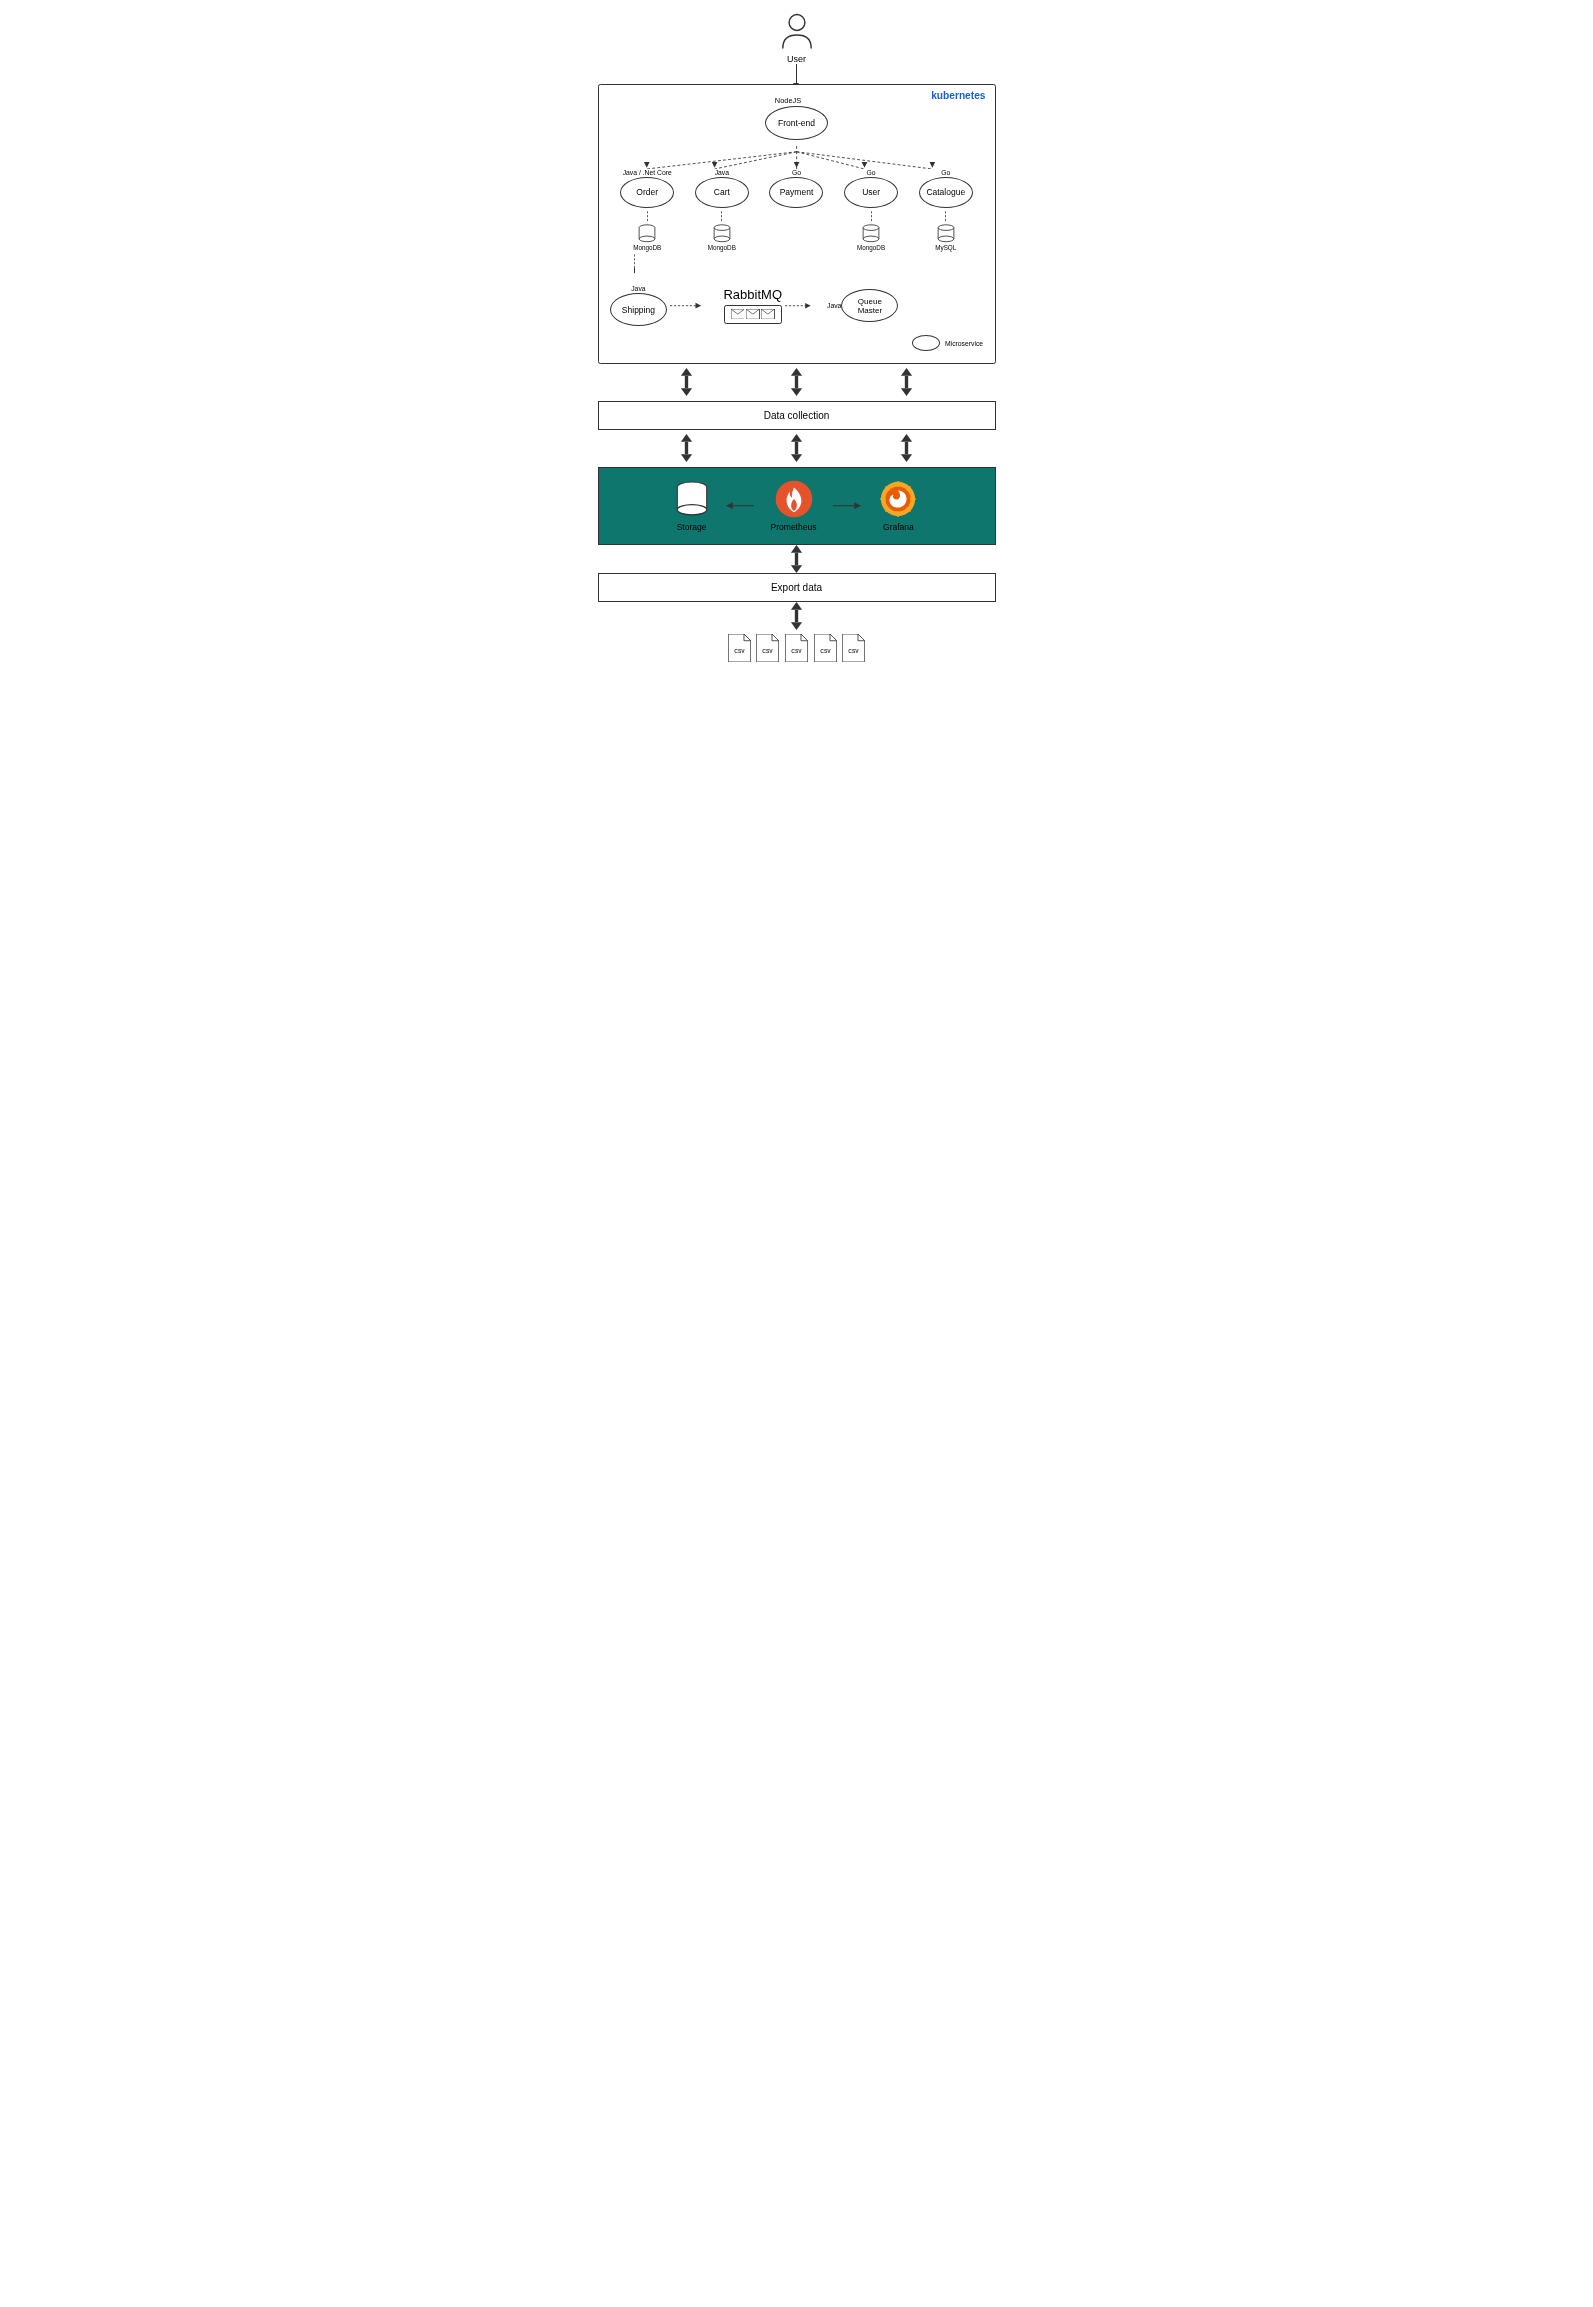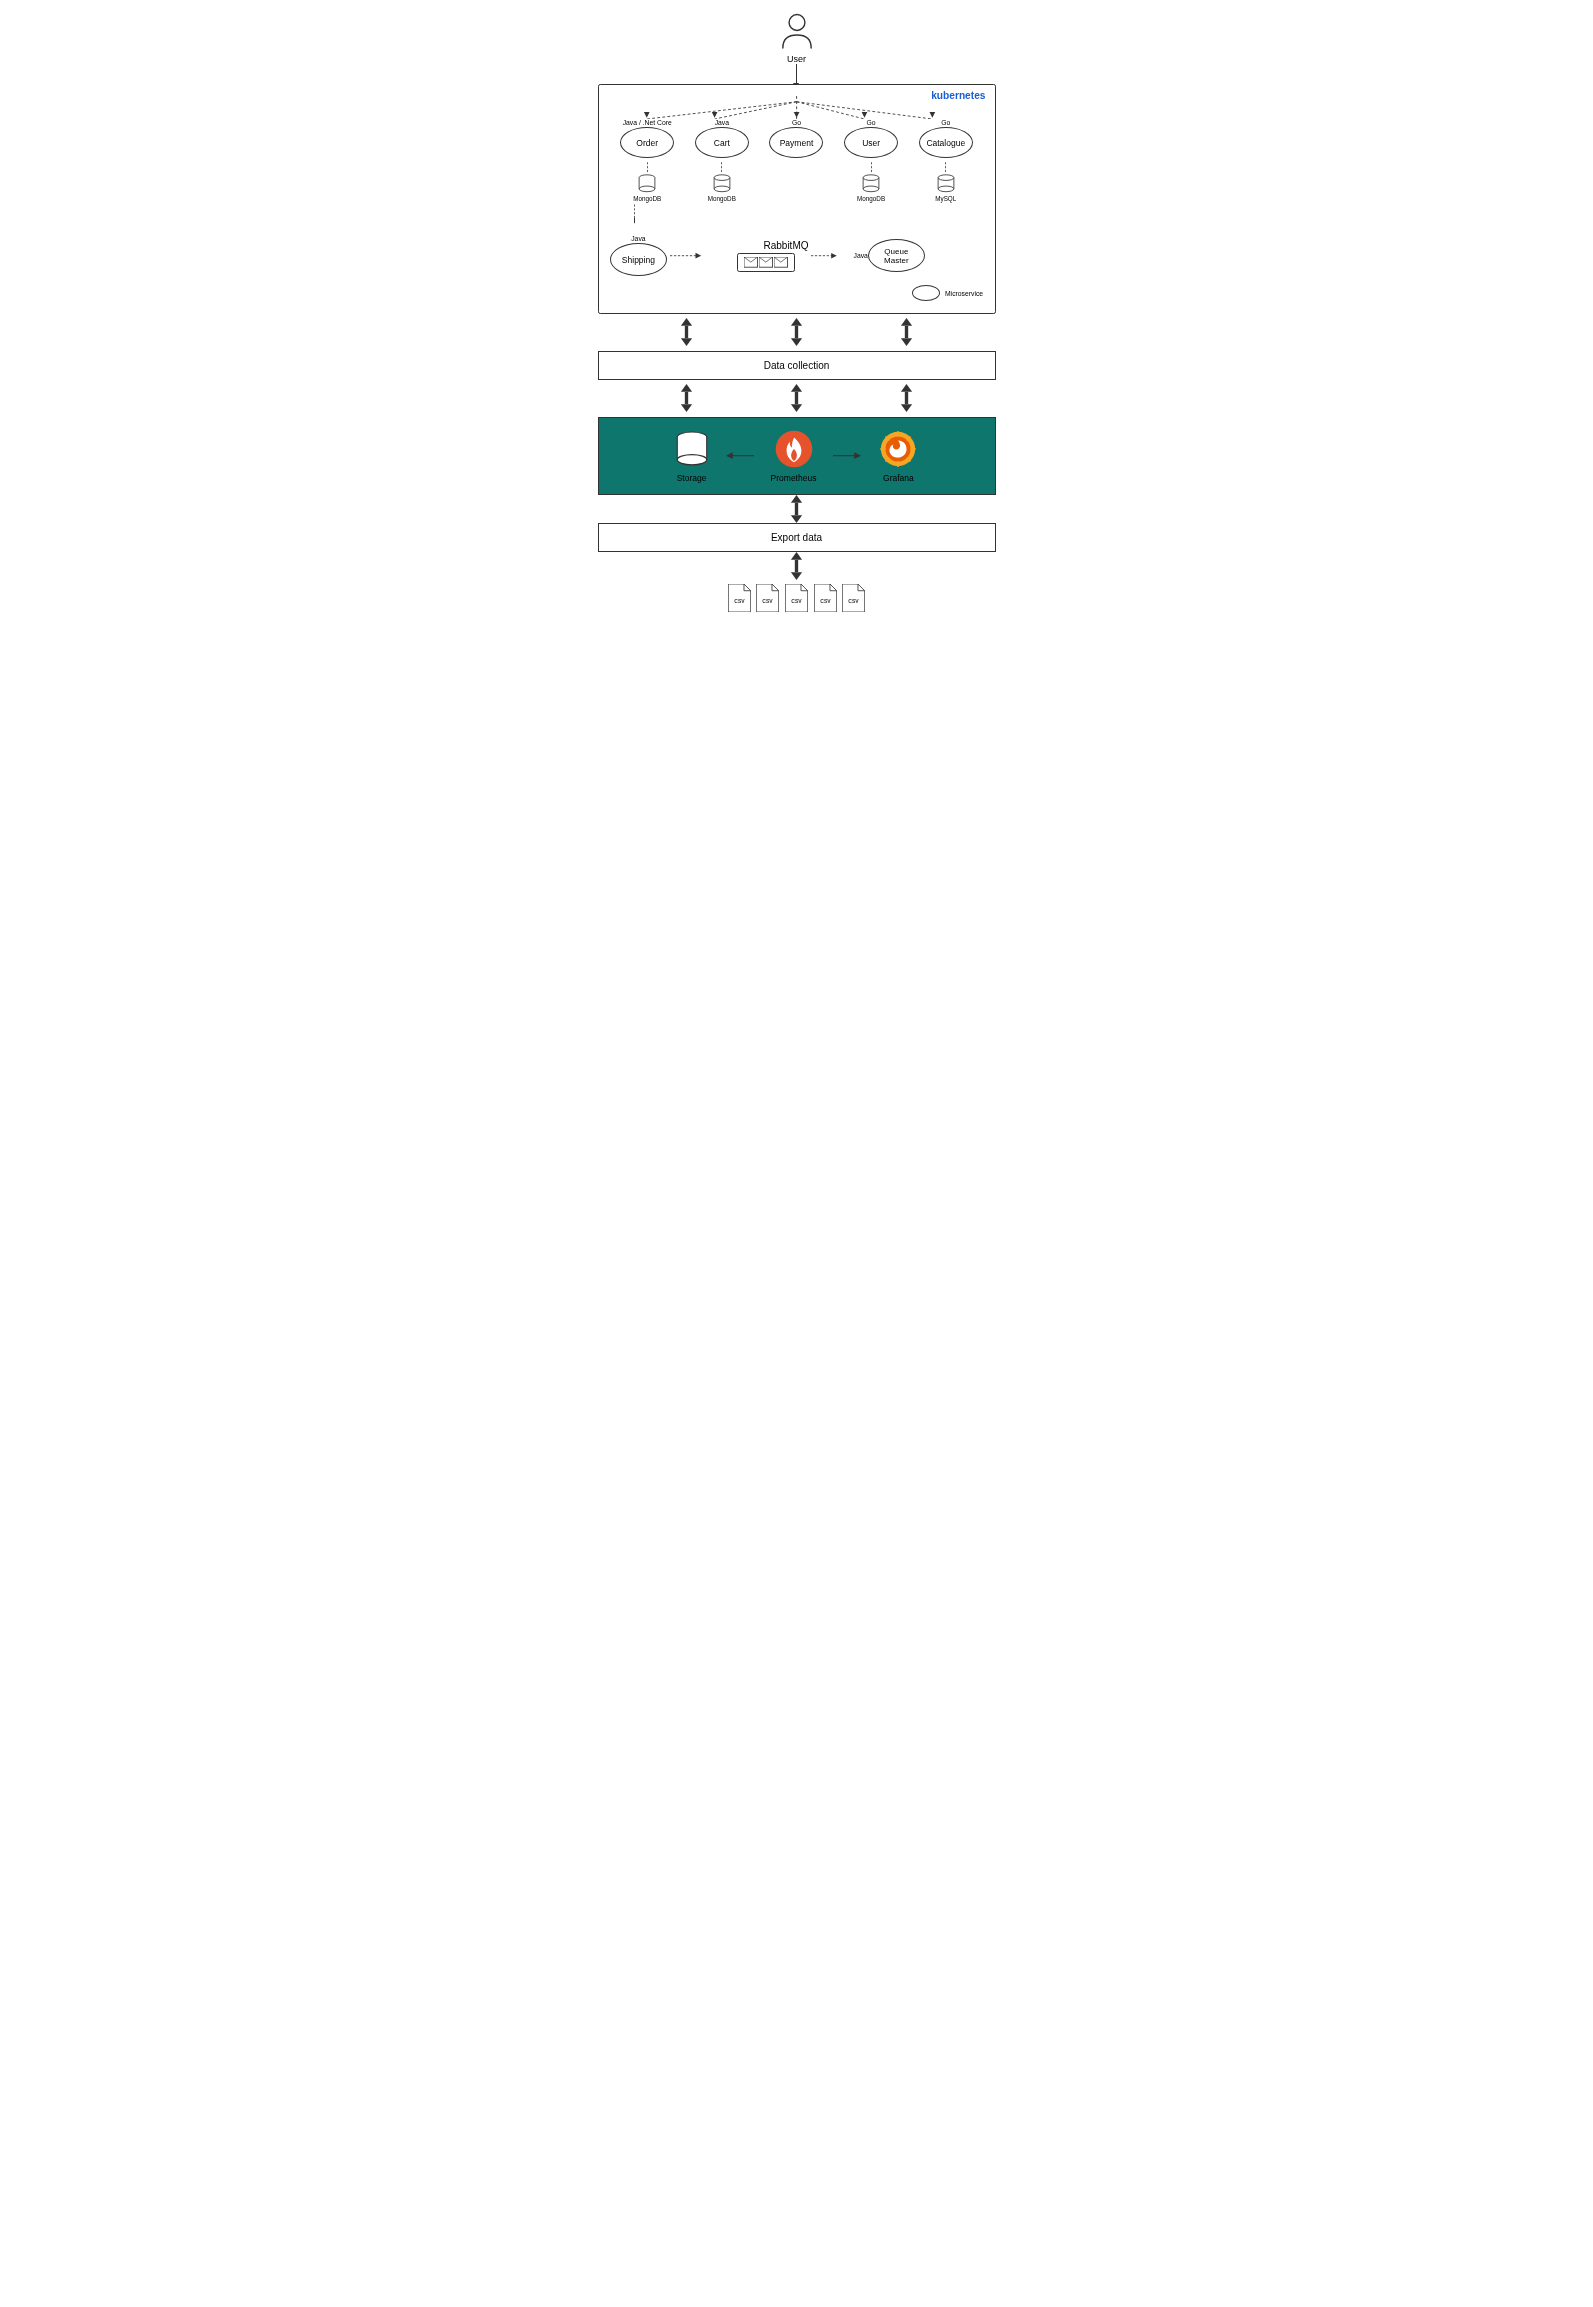--- a/index.html
+++ b/index.html
@@ -149,23 +149,22 @@
       width: 57px;
       height: 33px;
     }
     .rabbitmq-section {
       display: flex;
       flex-direction: column;
       align-items: center;
       margin-left: 17px;
     }
     .rabbitmq-label {
-      font-size: 10px;
+      font-size: 13px;
       margin-bottom: 2.3px;
-      margin-left: 40px;
     }
     .rabbitmq-icon {
       border: 1.1px solid #333;
       border-radius: 2.3px;
       padding: 3.4px 5.7px;
       display: flex;
       gap: 1.7px;
       align-items: center;
       background: #fff;
     }
@@ -256,20 +255,26 @@
       <path d="M5 65 Q5 42 30 42 Q55 42 55 65" stroke-linecap="round"></path>
     </svg>
     <span class="user-label">User</span>
   </div>
 
   <div class="arrow-down" style="height:20px;"></div>
 
   <div class="kubernetes-box">
     <span class="kubernetes-label">kubernetes</span>
 
+    <div class="frontend-section">
+      <span class="nodejs-label">NodeJS</span>
+      <div class="ellipse frontend-ellipse">
+        <span>Front-end</span>
+      </div>
+    </div>
 
     <div style="width:100%;position:relative;height:23px;">
       
       <svg width="100%" height="23" viewBox="0 0 660 40" preserveAspectRatio="none">
 
         <line x1="330" y1="0" x2="330" y2="40" stroke="#333" stroke-width="1.5" stroke-dasharray="5,4"></line>
         <line x1="330" y1="10" x2="65" y2="40" stroke="#333" stroke-width="1.5" stroke-dasharray="5,4"></line>
         <line x1="330" y1="10" x2="185" y2="40" stroke="#333" stroke-width="1.5" stroke-dasharray="5,4"></line>
         <line x1="330" y1="10" x2="450" y2="40" stroke="#333" stroke-width="1.5" stroke-dasharray="5,4"></line>
         <line x1="330" y1="10" x2="570" y2="40" stroke="#333" stroke-width="1.5" stroke-dasharray="5,4"></line>

